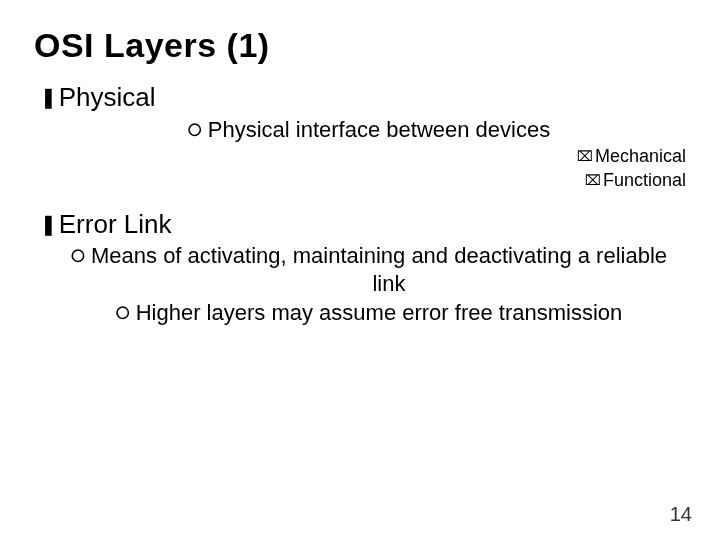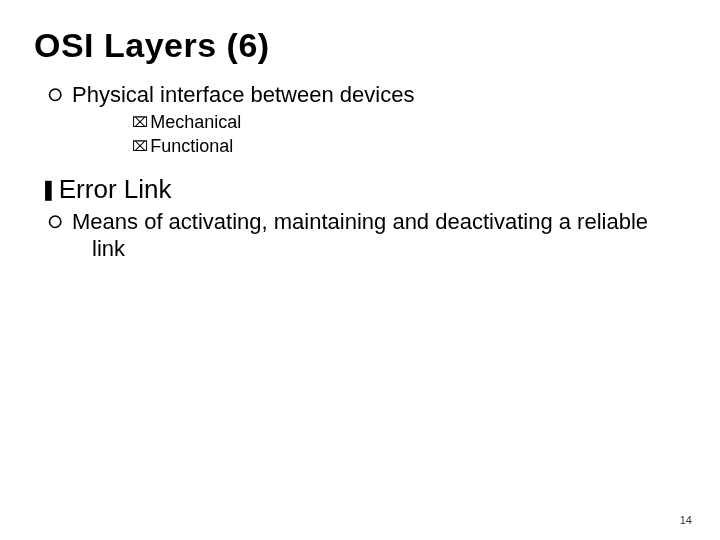--- a/index.html
+++ b/index.html
@@ -27,56 +27,61 @@
   }
   .l1 {
     margin: 4px 0 2px 6px;
     font-size: 26px;
     line-height: 1.25;
   }
   .l2 {
     margin: 2px 0 2px 36px;
     font-size: 22px;
     line-height: 1.25;
+    text-align: center;
   }
   .l3 {
-    margin: 1px 0 1px 98px;
+    margin: 1px 0 1px 70px;
     font-size: 18px;
     line-height: 1.3;
+    text-align: right;
   }
   .bullet {
     display: inline-block;
     vertical-align: baseline;
     margin-right: 2px;
   }
   .l1 .bullet { font-size: 20px; position: relative; top: -2px; }
   .l2 .bullet { font-size: 18px; position: relative; top: -1px; }
   .l3 .bullet { font-size: 14px; position: relative; top: -1px; }
   .l2 .cont-wrap {
     display: block;
     padding-left: 22px;
     text-indent: -22px;
   }
   .l1 .text, .l2 .text, .l3 .text { }
   .pagenum {
     position: absolute;
     right: 28px;
     bottom: 14px;
-    font-size: 11px;
+    font-size: 20px;
     color: #333;
   }
   .spacer { height: 10px; }
 </style>
 </head>
 <body>
 
 <div class="slide">
 
-  <div class="title">OSI Layers (6)</div>
+  <div class="title">OSI Layers (1)</div>
 
+  <div class="l1">
+    <span class="bullet">❚</span><span class="text">Physical</span>
+  </div>
 
   <div class="l2">
     <span class="cont-wrap">
       <span class="bullet">⭘</span><span class="text">Physical interface between devices</span>
     </span>
   </div>
 
   <div class="l3">
     <span class="bullet">⌧</span><span class="text">Mechanical</span>
   </div>
@@ -88,15 +93,20 @@
 
   <div class="l1">
     <span class="bullet">❚</span><span class="text">Error Link</span>
   </div>
 
   <div class="l2">
     <span class="cont-wrap">
       <span class="bullet">⭘</span><span class="text">Means of activating, maintaining and deactivating a reliable link</span>
     </span>
   </div>
+  <div class="l2">
+    <span class="cont-wrap">
+      <span class="bullet">⭘</span><span class="text">Higher layers may assume error free transmission</span>
+    </span>
+  </div>
 
   <div class="pagenum">14</div>
 </div>
 
 </body></html>

